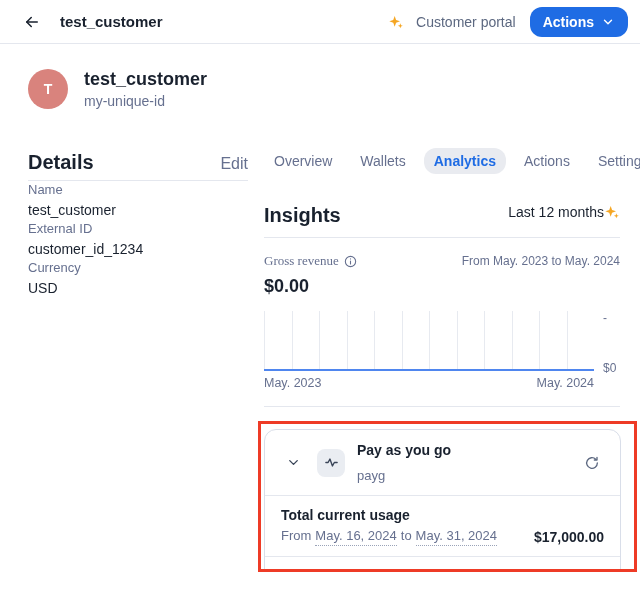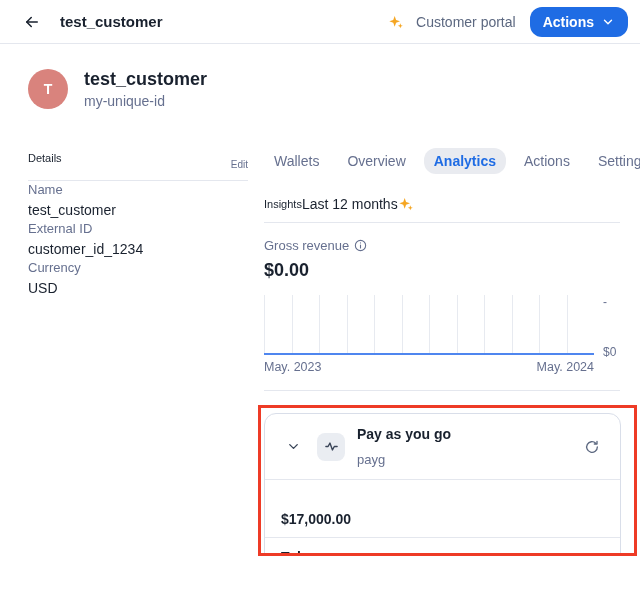--- a/index.html
+++ b/index.html
@@ -39,40 +39,40 @@
     display:flex;align-items:center;justify-content:center;font-size:14px;font-weight:bold;}
   .profile-name{font-size:18px;font-weight:bold;line-height:22px;}
   .profile-uid{font-size:14px;color:var(--text-gray);line-height:18px;margin-top:2px;}
 
   
   .columns{display:flex;padding:36px 20px 0 28px;gap:16px;}
   .left-col{width:220px;flex:none;}
   .right-col{flex:1;min-width:0;}
 
   .panel-head{display:flex;align-items:center;justify-content:space-between;height:24px;}
-  .panel-title{font-size:11px;font-weight:normal;}
-  .edit-btn{background:transparent;border:none;font-size:10px;color:var(--text-gray);
+  .panel-title{font-size:20px;font-weight:bold;margin-top:8px;}
+  .edit-btn{background:transparent;border:none;font-size:16px;color:var(--text-gray);
     cursor:pointer;font-family:inherit;margin-top:12px;}
   .hr{border:none;border-top:1px solid var(--divider);margin:10px 0 0 0;}
   .field{}
   .field-label{font-size:13px;color:var(--text-gray);line-height:17px;}
   .field-value{font-size:14px;color:var(--text-dark);line-height:19px;margin-top:3px;}
 
   
   .tabs{display:flex;align-items:center;gap:8px;margin-top:2px;}
   .tab{background:transparent;border:none;font-size:14px;color:var(--text-gray);
     padding:5px 10px;border-radius:12px;cursor:pointer;font-family:inherit;}
   .tab.active{background:var(--tab-active-bg);color:var(--accent);font-weight:bold;}
 
   
-  .insights-head{display:flex;align-items:center;justify-content:flex-start;margin-top:22px;}
+  .insights-head{display:flex;align-items:center;justify-content:space-between;margin-top:22px;}
   .period-btn{display:flex;align-items:center;background:transparent;border:none;
     font-size:14px;color:var(--text-dark);cursor:pointer;font-family:inherit;}
   .metric-row{display:flex;align-items:flex-start;justify-content:space-between;margin-top:15px;}
-  .metric-label{display:flex;align-items:center;gap:5px;font-size:13px;color:var(--text-gray);}
+  .metric-label{display:flex;align-items:center;gap:5px;font-size:13px;color:var(--text-gray);font-family:Liberation Serif, serif;}
   .range-label{font-size:12px;color:var(--text-gray);padding-top:1px;}
   .metric-value{font-size:18px;font-weight:bold;margin-top:7px;}
 
   
   .chart-wrap{display:flex;margin-top:14px;}
   .plot{position:relative;flex:1;height:60px;
     background:repeating-linear-gradient(to right,#e7eaf0 0,#e7eaf0 1px,transparent 1px,transparent 27.5px);
     background-size:calc(100% + 1px) 100%;}
   .plot-line{position:absolute;left:0;right:0;bottom:0;height:2px;background:var(--chart-line-blue);}
   .ylabels{width:26px;flex:none;display:flex;flex-direction:column;justify-content:space-between;
@@ -170,22 +170,22 @@
     </div>
     <div class="field">
       <div class="field-label">Currency</div>
       <div class="field-value">USD</div>
     </div>
   </aside>
 
   <div class="right-col">
 
     <nav class="tabs">
+      <button class="tab">Overview</button>
       <button class="tab">Wallets</button>
-      <button class="tab">Overview</button>
       <button class="tab active">Analytics</button>
       <button class="tab">Actions</button>
       <button class="tab">Settings</button>
     </nav>
 
     <div class="insights-head">
       <div class="panel-title">Insights</div>
       <button class="period-btn">
         <span>Last 12 months</span>
         <span>
@@ -202,20 +202,21 @@
       <div class="metric-label">
         <span>Gross revenue</span>
         <span>
           <svg width="13" height="13" viewBox="0 0 24 24" fill="none" stroke="#66708f" stroke-width="2" stroke-linecap="round">
               <circle cx="12" cy="12" r="9.5"></circle>
               <line x1="12" y1="11" x2="12" y2="16.5"></line>
               <line x1="12" y1="7.2" x2="12" y2="7.3"></line>
             </svg>
         </span>
       </div>
+      <div class="range-label">From May. 2023 to May. 2024</div>
     </div>
     <div class="metric-value">$0.00</div>
 
     <div>
       <div class="chart-wrap">
         <div class="plot">
           <div class="plot-line"></div>
         </div>
         <div class="ylabels">
           <span>-</span>
@@ -258,20 +259,29 @@
                   <path d="M20 12a8 8 0 1 1-2.4-5.7"></path>
                   <polyline points="19.5 3.5 19.5 7.5 15.5 7.5"></polyline>
                 </svg>
             </span>
           </button>
         </div>
 
         <div class="card-sep"></div>
 
         <div class="card-row2">
+          <div>
+            <div class="total-label">Total current usage</div>
+            <div class="total-period">
+              <span>From</span>
+              <span class="dotted">May. 16, 2024</span>
+              <span>to</span>
+              <span class="dotted">May. 31, 2024</span>
+            </div>
+          </div>
           <div class="total-amount">$17,000.00</div>
         </div>
 
         <div class="card-sep"></div>
 
         <div class="card-row3">
           <div class="item-name">Tokens</div>
 
         </div>
 

